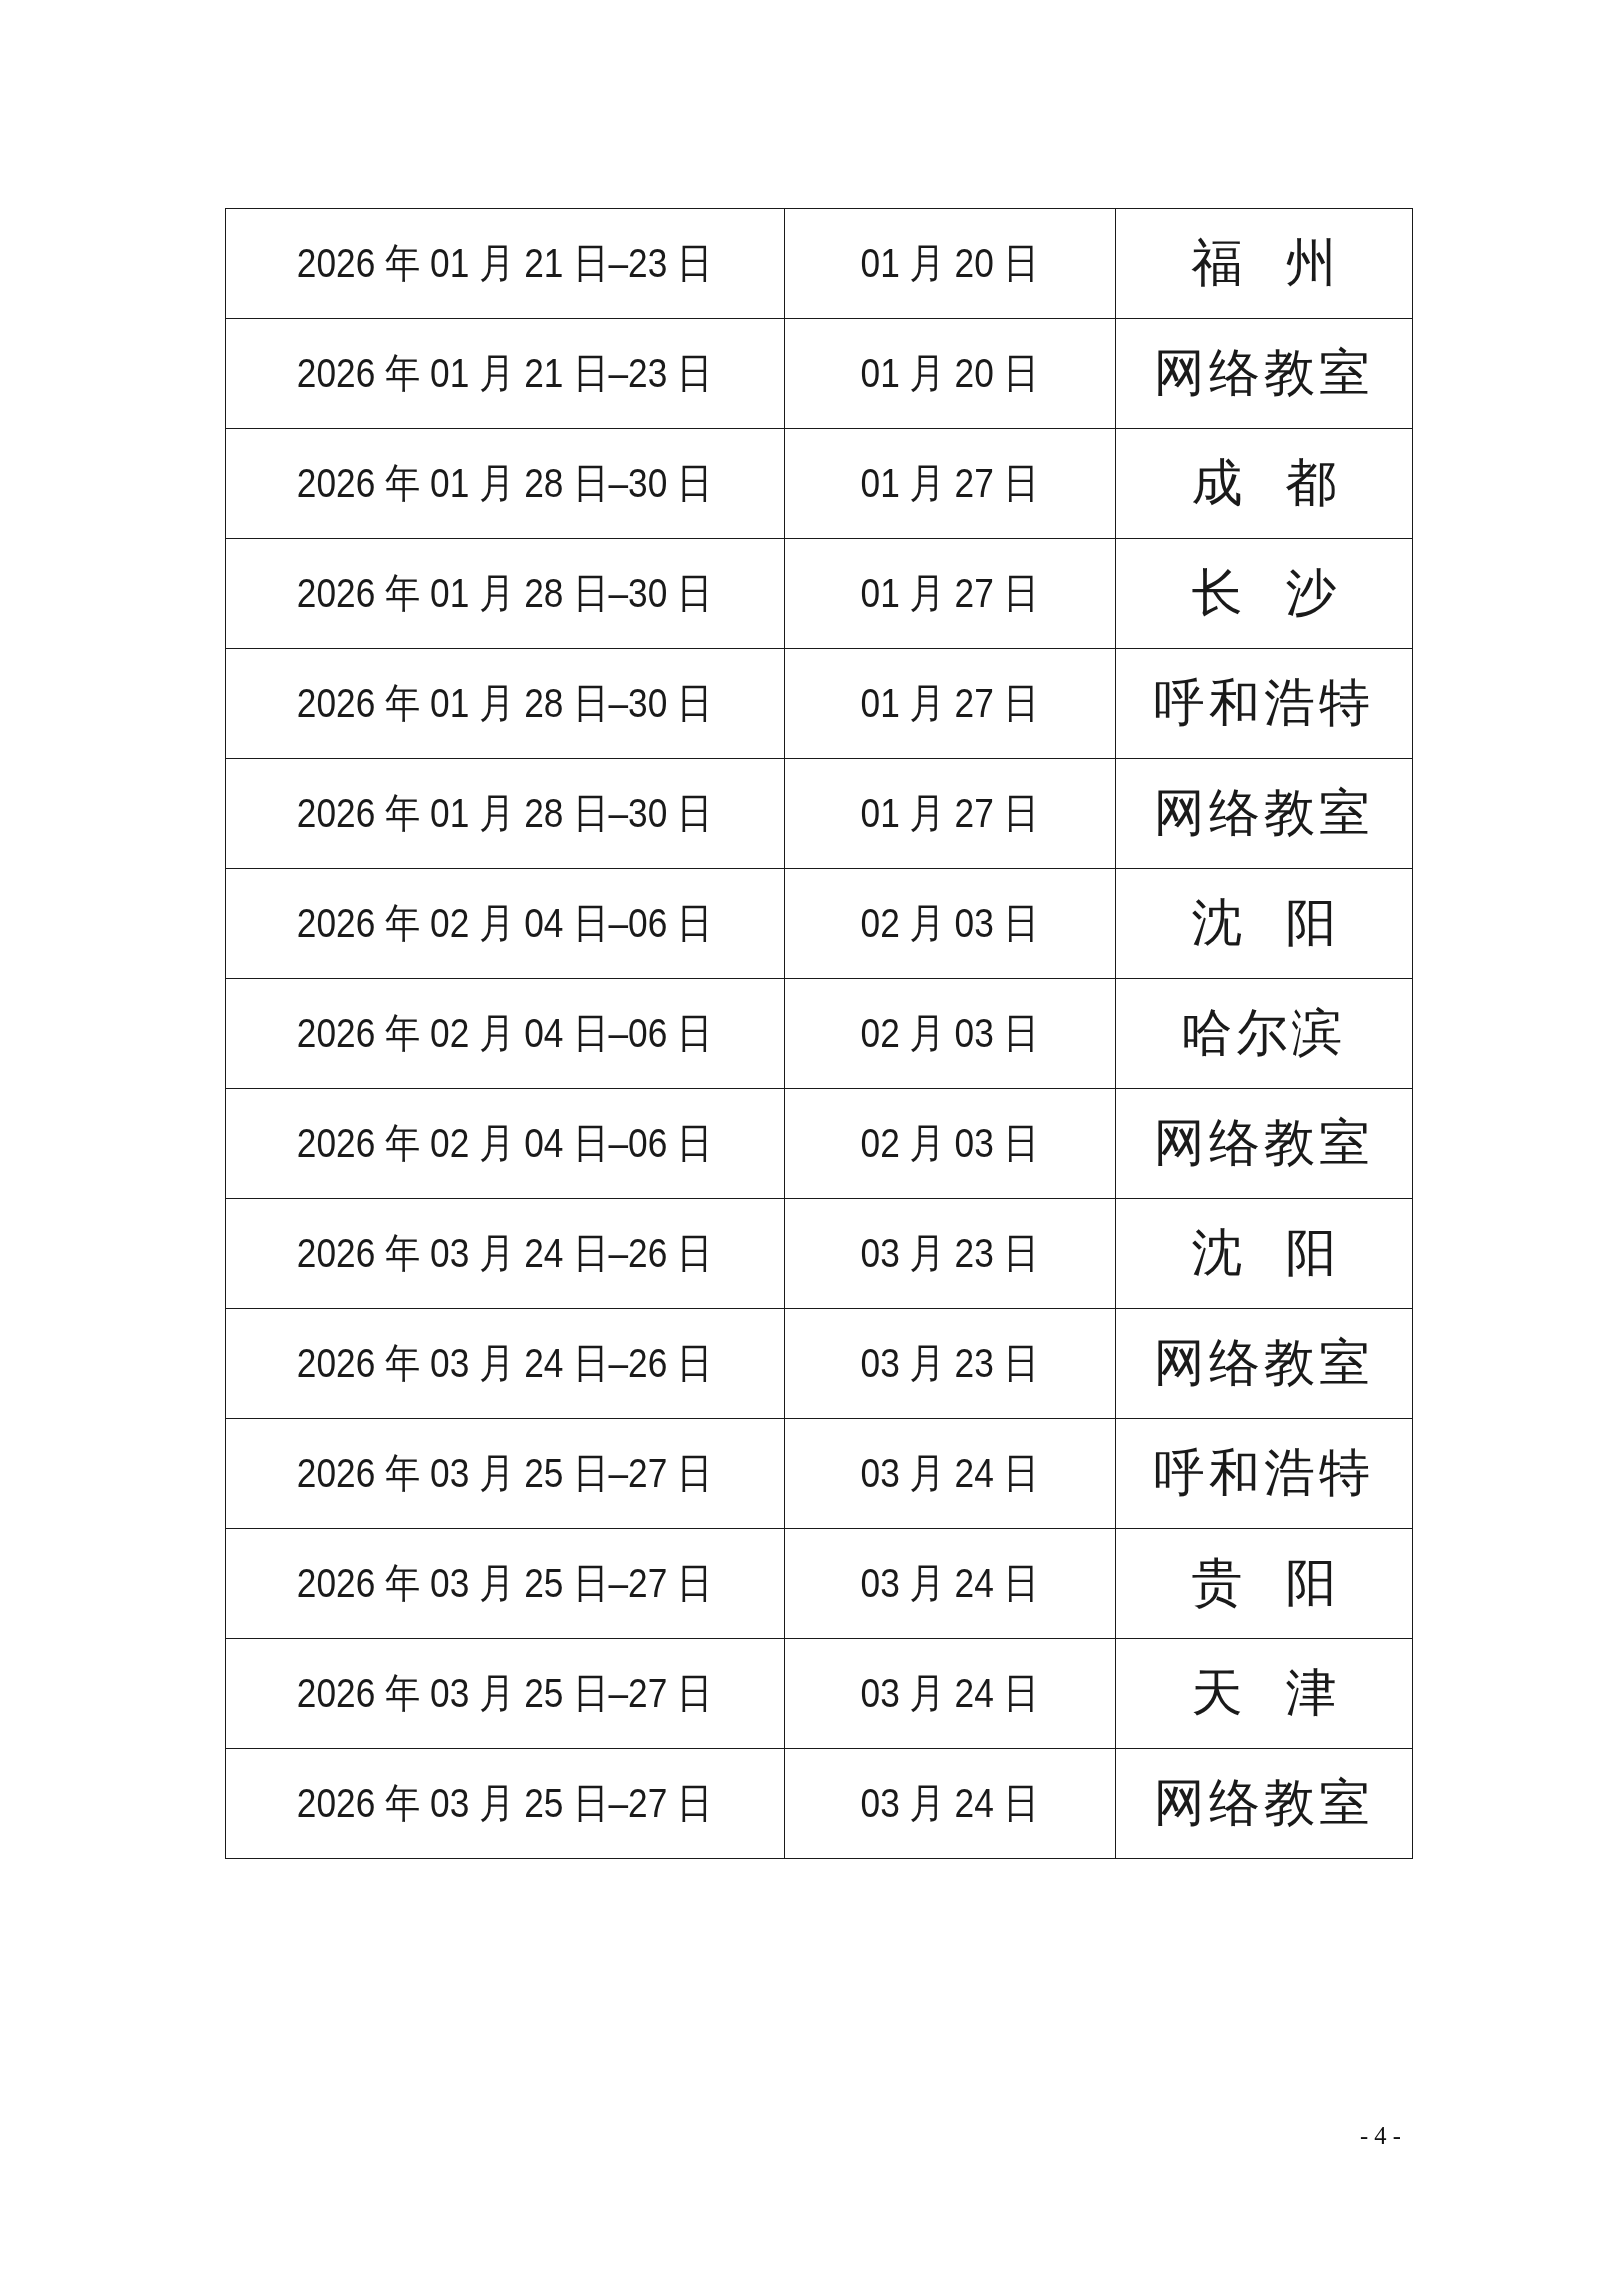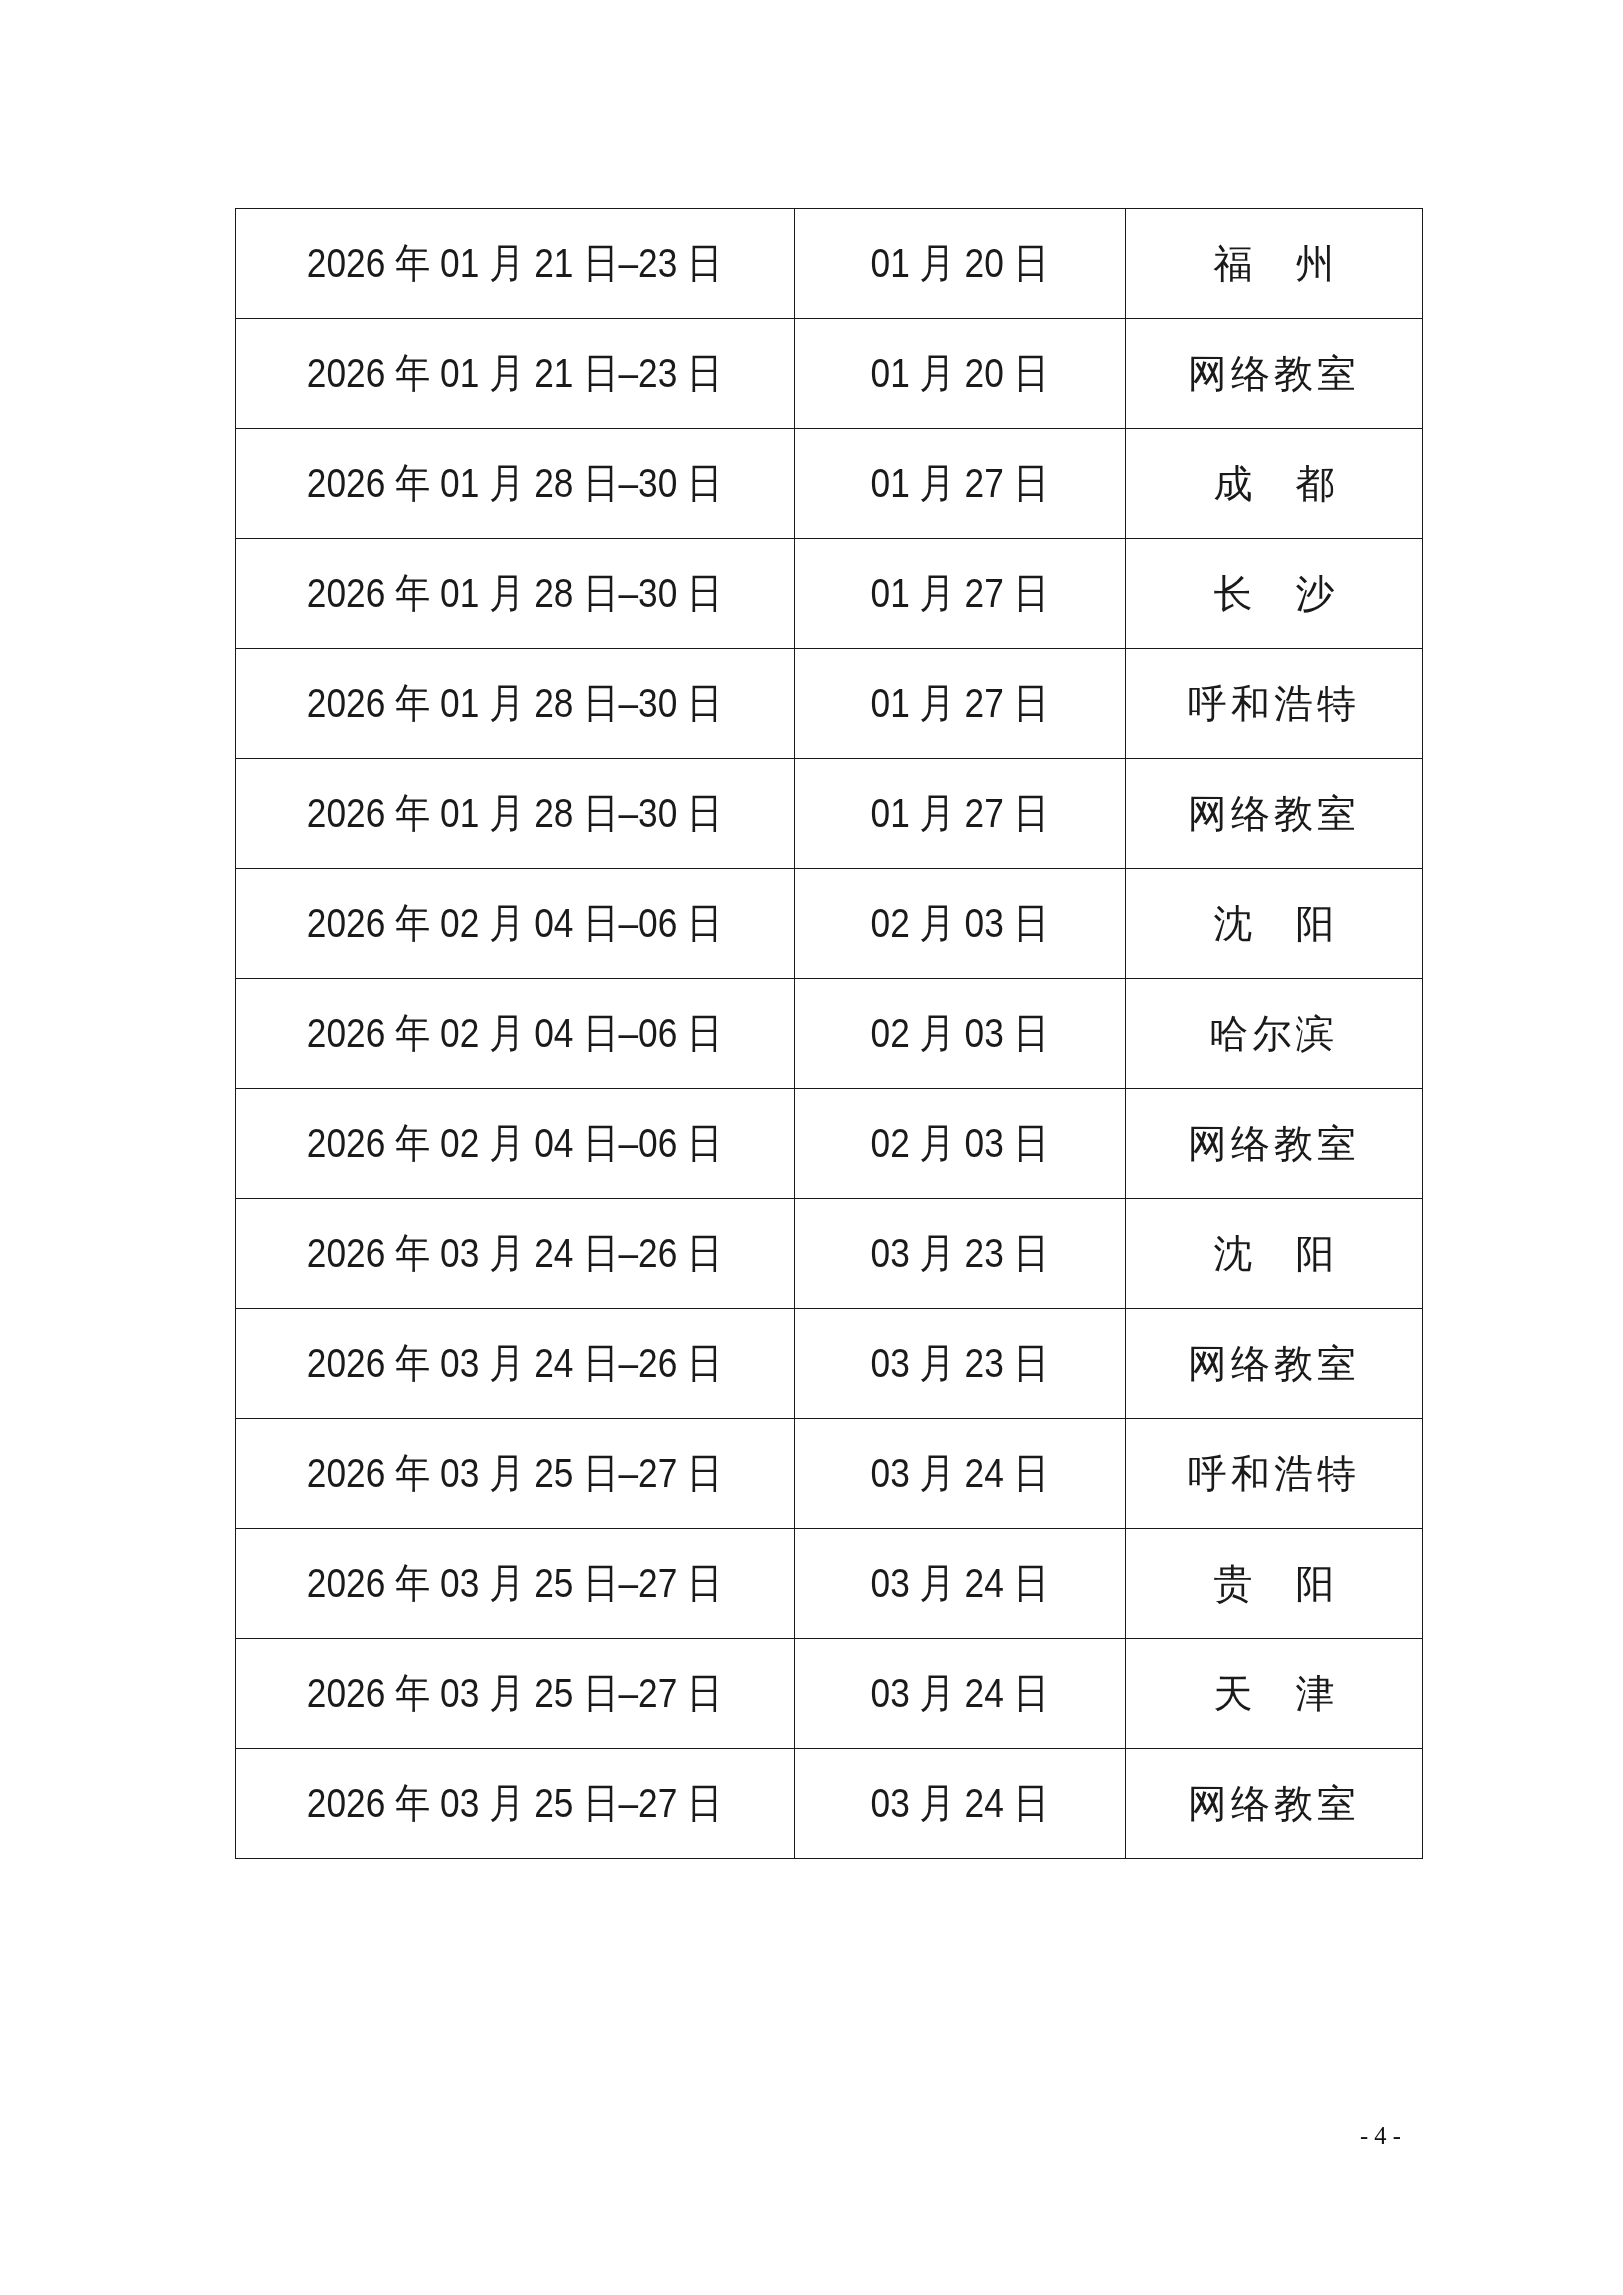--- a/index.html
+++ b/index.html
@@ -1,28 +1,28 @@
 <!DOCTYPE html>
 <html style="font-size:8.2px"><head>
 <meta charset="utf-8">
 <style>
   html, body { margin:0; padding:0; background:#ffffff; }
   body { width:1623px; height:2295px; position:relative; overflow:hidden;
          font-family: "DejaVu Serif", "Liberation Serif", serif; color:#1a1a1a; }
-  .sched-table { position:absolute; left:235px; top:208px; width:1186px;
+  .sched-table { position:absolute; left:225px; top:208px; width:1186px;
                  border-collapse:collapse; table-layout:fixed;border-radius:19px; }
   .sched-table td { border:1.5px solid #1a1a1a; height:109px; padding:0;
                     text-align:center; vertical-align:middle; white-space:nowrap; }
   .c1 { width:559px; }
   .c2 { width:331px; }
   .c3 { width:297px; }
   .datecell { font-family: "Liberation Sans", "DejaVu Sans", sans-serif;
               font-size:41px; letter-spacing:0px; }
   .datecell .inner { display:inline-block; transform:scaleX(0.86); transform-origin:center; }
-  .loccell { font-family: Liberation Mono, monospace; font-size:39px;
+  .loccell { font-family: Liberation Mono, monospace; font-size:51px;
              letter-spacing:4.1px; }
   .loc-wide { letter-spacing:43px; padding-left:43px; }
   .page-num { position:absolute; left:1360px; top:2122px; font-family:"Liberation Serif", serif;
               font-size:24.5px; color:#111; }
 </style>
 </head>
 <body>
 
 <table class="sched-table">
   <colgroup>

